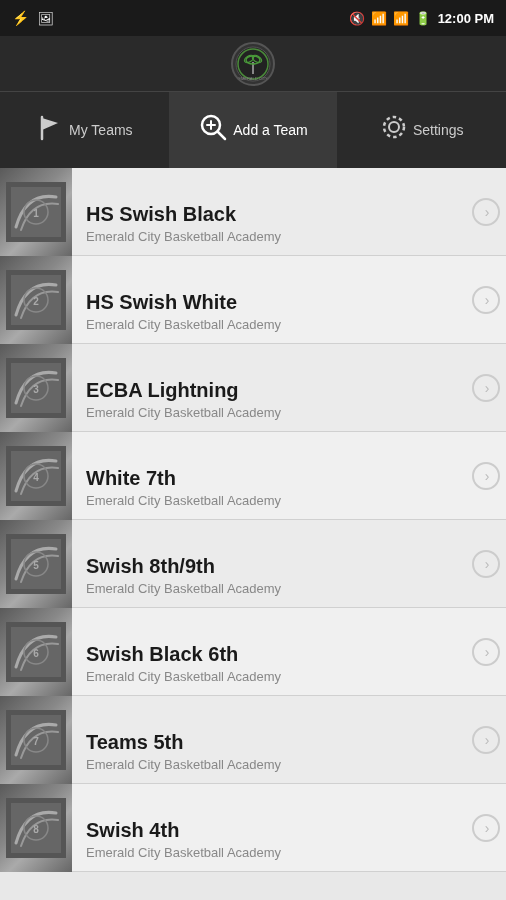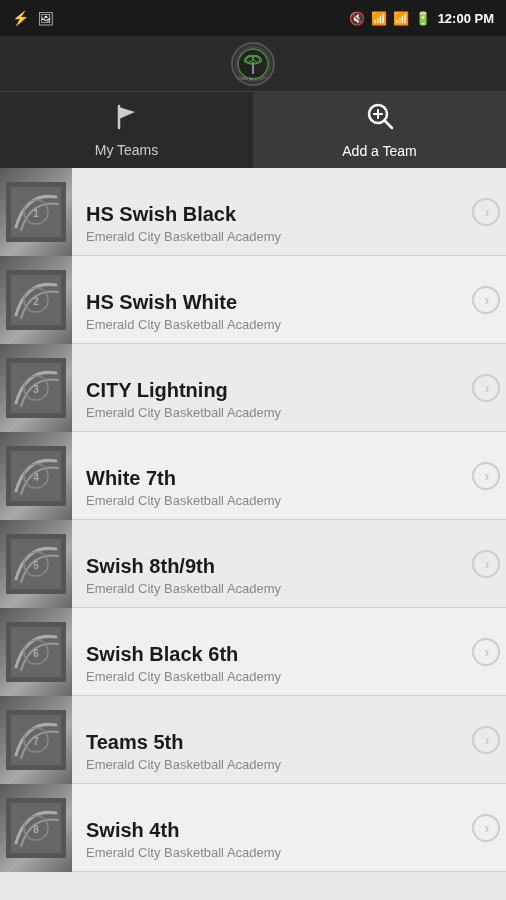--- a/index.html
+++ b/index.html
@@ -60,21 +60,20 @@
     
     .nav-tabs {
       background: #2a2a2a;
       display: flex;
       height: 77px;
       border-top: 1px solid #444;
     }
     .nav-tab {
       flex: 1;
       display: flex;
-      flex-direction: column;
       align-items: center;
       justify-content: center;
       gap: 5px;
       cursor: pointer;
       color: #cccccc;
       font-size: 14px;
       font-weight: normal;
     }
     .nav-tab.active {
       background: #3a3a3a;
@@ -205,20 +204,29 @@
     <span class="tab-icon">
       <svg width="30" height="30" viewBox="0 0 30 30">
         <circle cx="13" cy="13" r="9" fill="none" stroke="white" stroke-width="2.5"></circle>
         <line x1="19.5" y1="19.5" x2="27" y2="27" stroke="white" stroke-width="2.5" stroke-linecap="round"></line>
         <line x1="9" y1="13" x2="17" y2="13" stroke="white" stroke-width="2" stroke-linecap="round"></line>
         <line x1="13" y1="9" x2="13" y2="17" stroke="white" stroke-width="2" stroke-linecap="round"></line>
       </svg>
     </span>
     <span class="tab-label">Add a Team</span>
   </div>
+  <div class="nav-tab">
+    <span class="tab-icon">
+      <svg width="28" height="28" viewBox="0 0 28 28">
+        <circle cx="14" cy="14" r="5" fill="none" stroke="#ccc" stroke-width="2"></circle>
+        <circle cx="14" cy="14" r="10" fill="none" stroke="#ccc" stroke-width="2.5" stroke-dasharray="3.5 3"></circle>
+      </svg>
+    </span>
+    <span class="tab-label">Settings</span>
+  </div>
 </div>
 
 <div class="team-list" id="team-list-container">
 <div class="team-item">
       <div class="team-thumb">
         <svg width="60" height="60" viewBox="0 0 60 60">
           <rect width="60" height="60" fill="#555"></rect>
           <rect x="5" y="5" width="50" height="50" fill="#666"></rect>
 
           <path d="M10 45 Q20 10 50 15" stroke="#aaa" stroke-width="3" fill="none" stroke-linecap="round"></path>
@@ -265,21 +273,21 @@
           <rect width="60" height="60" fill="#555"></rect>
           <rect x="5" y="5" width="50" height="50" fill="#666"></rect>
 
           <path d="M10 45 Q20 10 50 15" stroke="#aaa" stroke-width="3" fill="none" stroke-linecap="round"></path>
           <path d="M15 48 Q25 18 52 22" stroke="#999" stroke-width="2" fill="none" stroke-linecap="round"></path>
           <circle cx="30" cy="30" r="12" fill="none" stroke="#888" stroke-width="1.5"></circle>
           <text x="30" y="35" text-anchor="middle" font-size="10" fill="#aaa" font-weight="bold">3</text>
         </svg>
       </div>
       <div class="team-info">
-        <div class="team-name">CITY Lightning</div>
+        <div class="team-name">ECBA Lightning</div>
         <div class="team-org">Emerald City Basketball Academy</div>
       </div>
       <div class="team-chevron">
         <div class="chevron-circle">
           <span class="chevron-arrow">›</span>
         </div>
       </div>
     </div>
     <div class="team-item">
       <div class="team-thumb">

